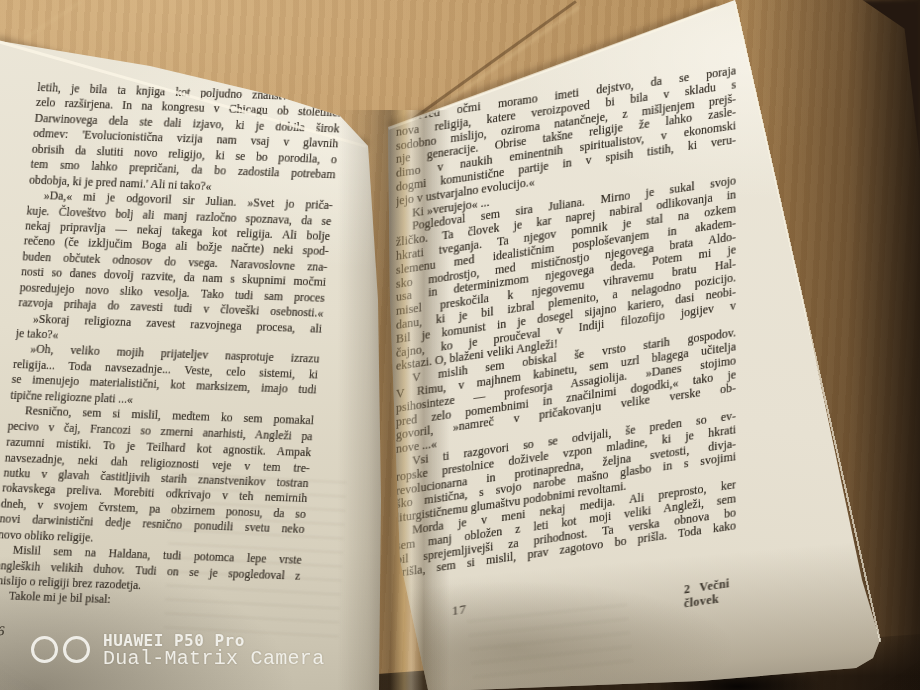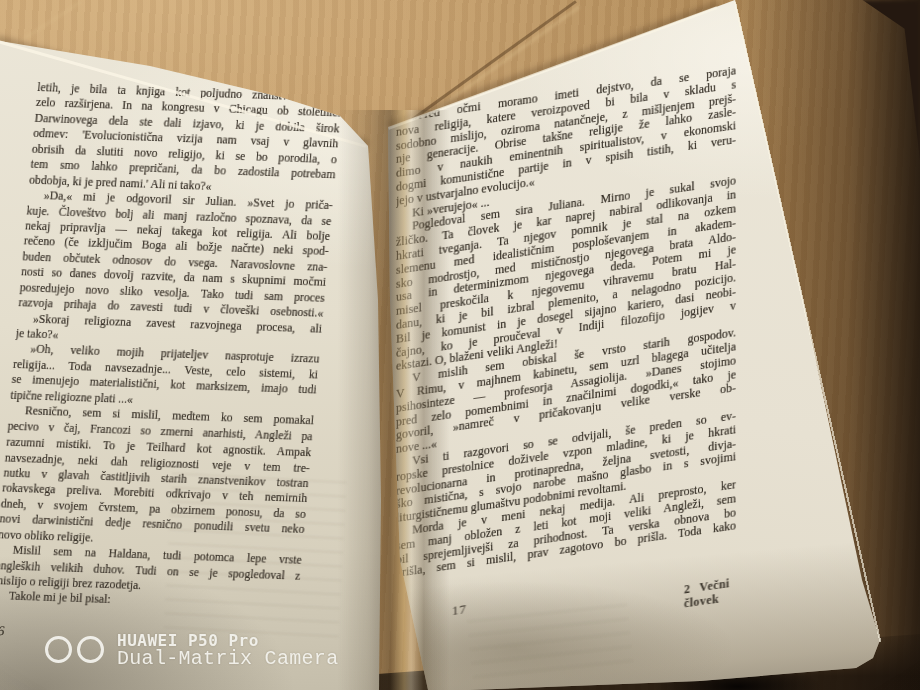--- a/index.html
+++ b/index.html
@@ -63,21 +63,21 @@
     transform:rotate(2deg);text-shadow:0 0 .4px rgba(40,33,25,.5);}
   .pagenum-right{position:absolute;left:56px;top:500px;font-size:13px;letter-spacing:1px;color:#3a342b;}
   .sig{position:absolute;left:288px;top:512px;font-size:12px;font-weight:bold;color:#373128;letter-spacing:.4px;}
   .sig .sig-num{margin-right:9px;}
 
   .ghost{position:absolute;filter:blur(1.2px);z-index:3;pointer-events:none;
     background:repeating-linear-gradient(0deg, rgba(110,100,85,.09) 0 2px, rgba(0,0,0,0) 2px 14px);}
   .vignette{position:absolute;inset:0;z-index:4;pointer-events:none;
     background:radial-gradient(120% 120% at 50% 40%, rgba(0,0,0,0) 62%, rgba(38,28,16,.2) 100%);}
 
-  .watermark{position:absolute;left:45px;top:631px;z-index:5;display:flex;align-items:center;gap:13px;opacity:.95;}
+  .watermark{position:absolute;left:31px;top:631px;z-index:5;display:flex;align-items:center;gap:13px;opacity:.95;}
   .rings{display:flex;gap:5px;}
   .ring{width:27px;height:27px;border:3.2px solid #f3f2ec;border-radius:50%;box-sizing:border-box;display:block;}
   .wm-text{font-family:"DejaVu Sans Mono",monospace;color:#f3f2ec;text-shadow:0 0 2px rgba(110,100,80,.35);}
   .wm-line1{font-size:16px;font-weight:bold;letter-spacing:.5px;line-height:19px;}
   .wm-line2{font-size:20px;letter-spacing:.3px;line-height:17px;font-family:Liberation Mono, monospace;}
 </style>
 </head>
 <body>
 
 <div class="scene">

